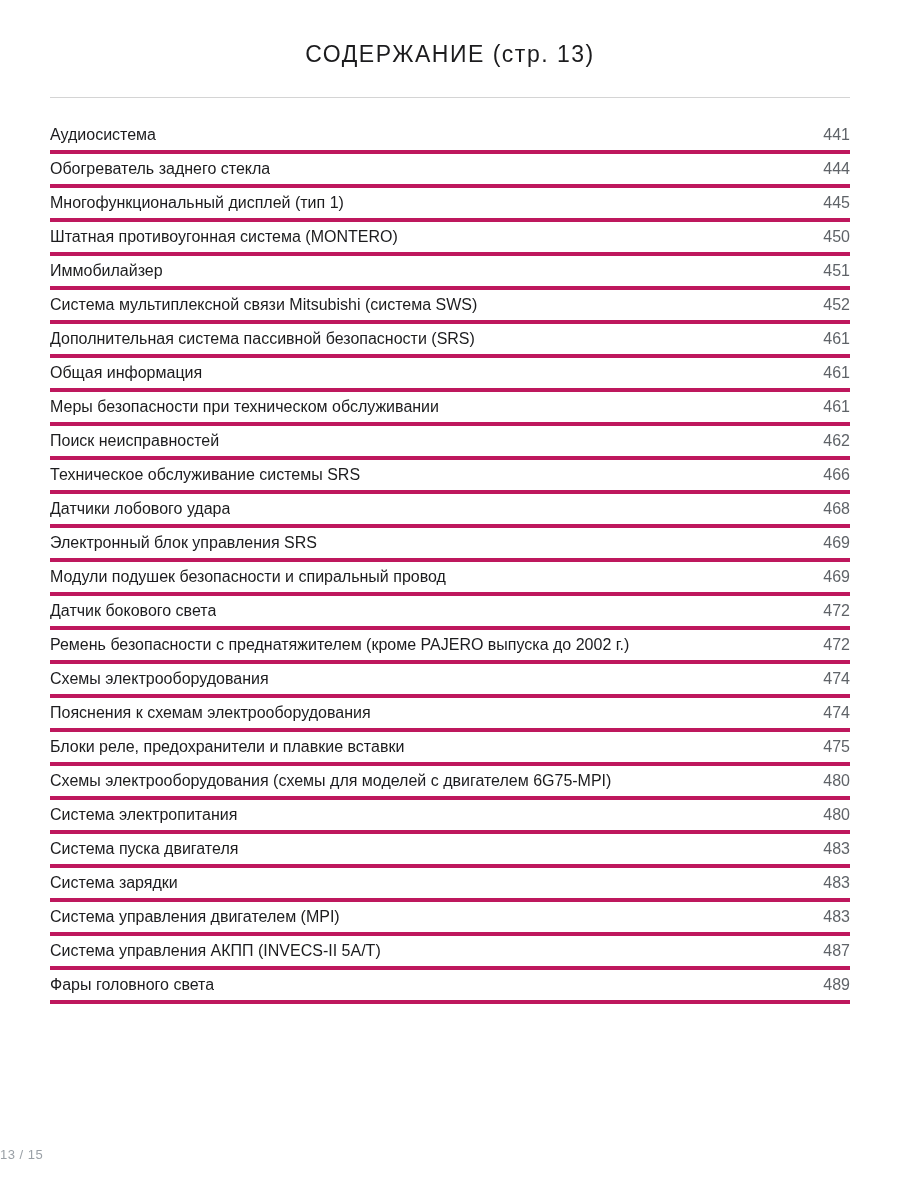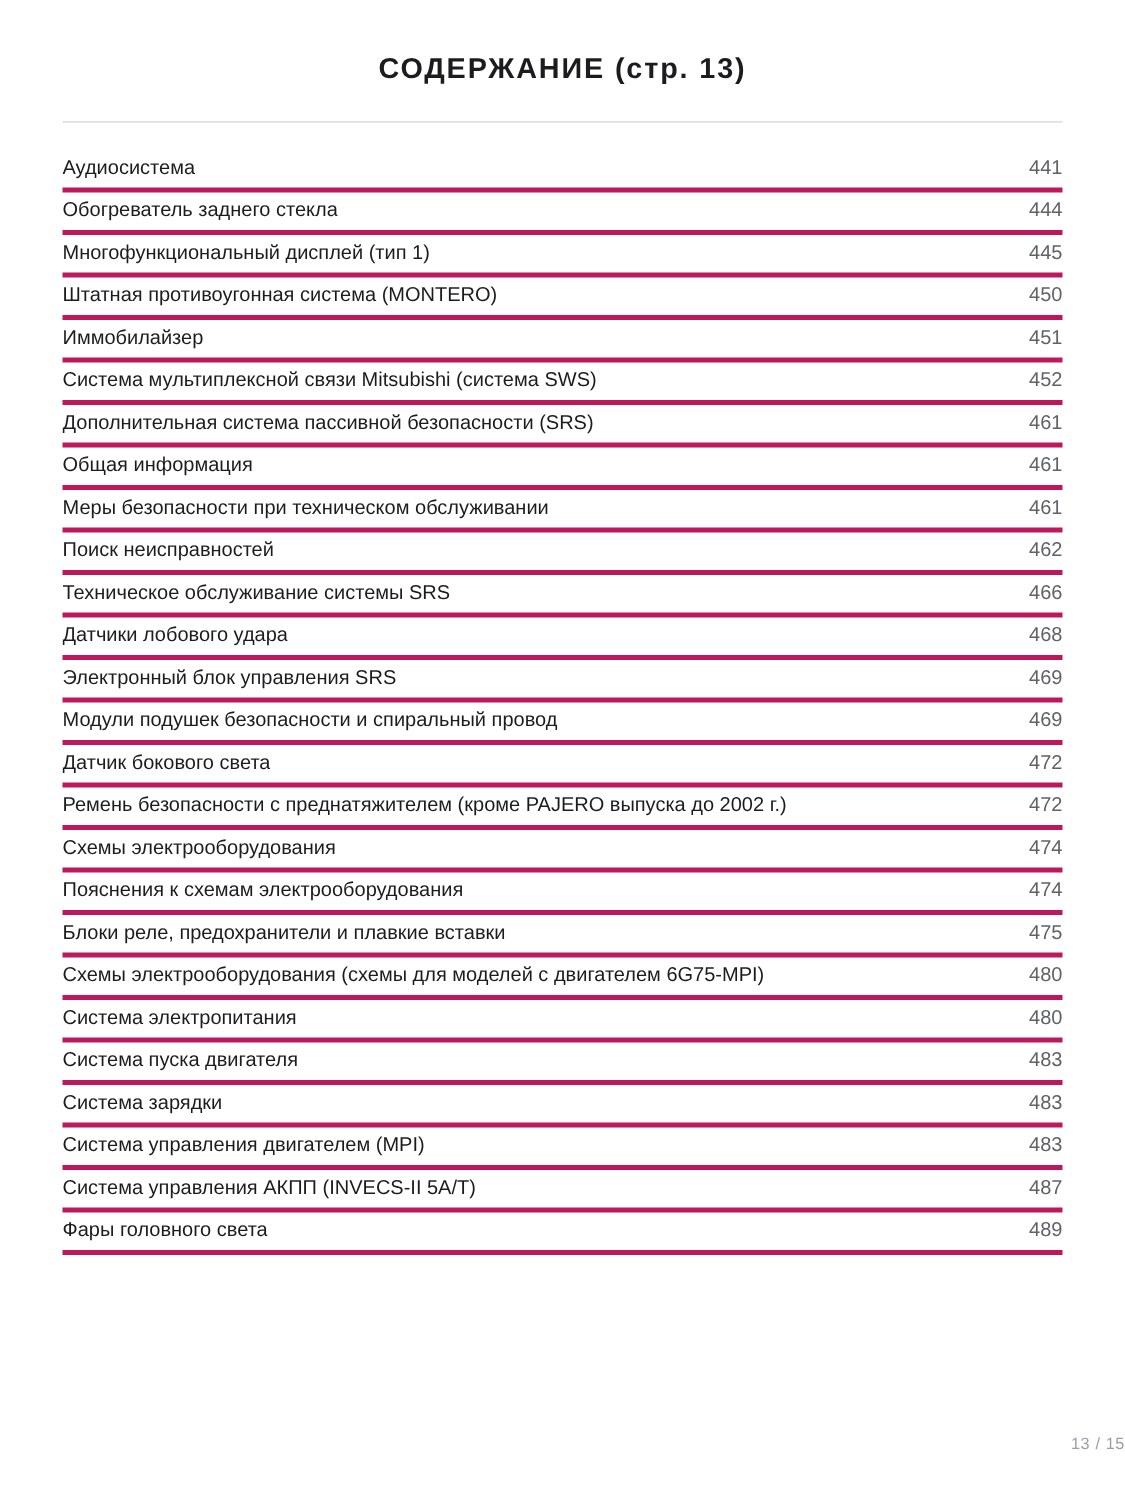--- a/index.html
+++ b/index.html
@@ -16,21 +16,21 @@
     height: 1200px;
     padding: 0 50px;
     background: #ffffff;
     overflow: hidden;
   }
   .title {
     padding-top: 40px;
     text-align: center;
     font-size: 23px;
     line-height: 28px;
-    font-weight: 700;
+    font-weight: 400;
     letter-spacing: 1.5px;
     color: #1c1c1e;
   }
   .title-divider {
     margin-top: 29px;
     border-bottom: 1px solid #d4d4d4;
   }
   .toc {
     margin-top: 22px;
   }
@@ -51,21 +51,21 @@
   .toc-page {
     color: #5f6368;
     flex-shrink: 0;
     padding-left: 16px;
   }
   .footer {
     position: absolute;
     bottom: 38px;
     left: 0;
     right: 0;
-    text-align: right;
+    text-align: left;
     font-size: 13px;
     color: #9aa0a6;
     letter-spacing: 0.5px;
   }
 </style>
 </head>
 <body>
 
 <div class="page">
   <h1 class="title">СОДЕРЖАНИЕ (стр. 13)</h1>

